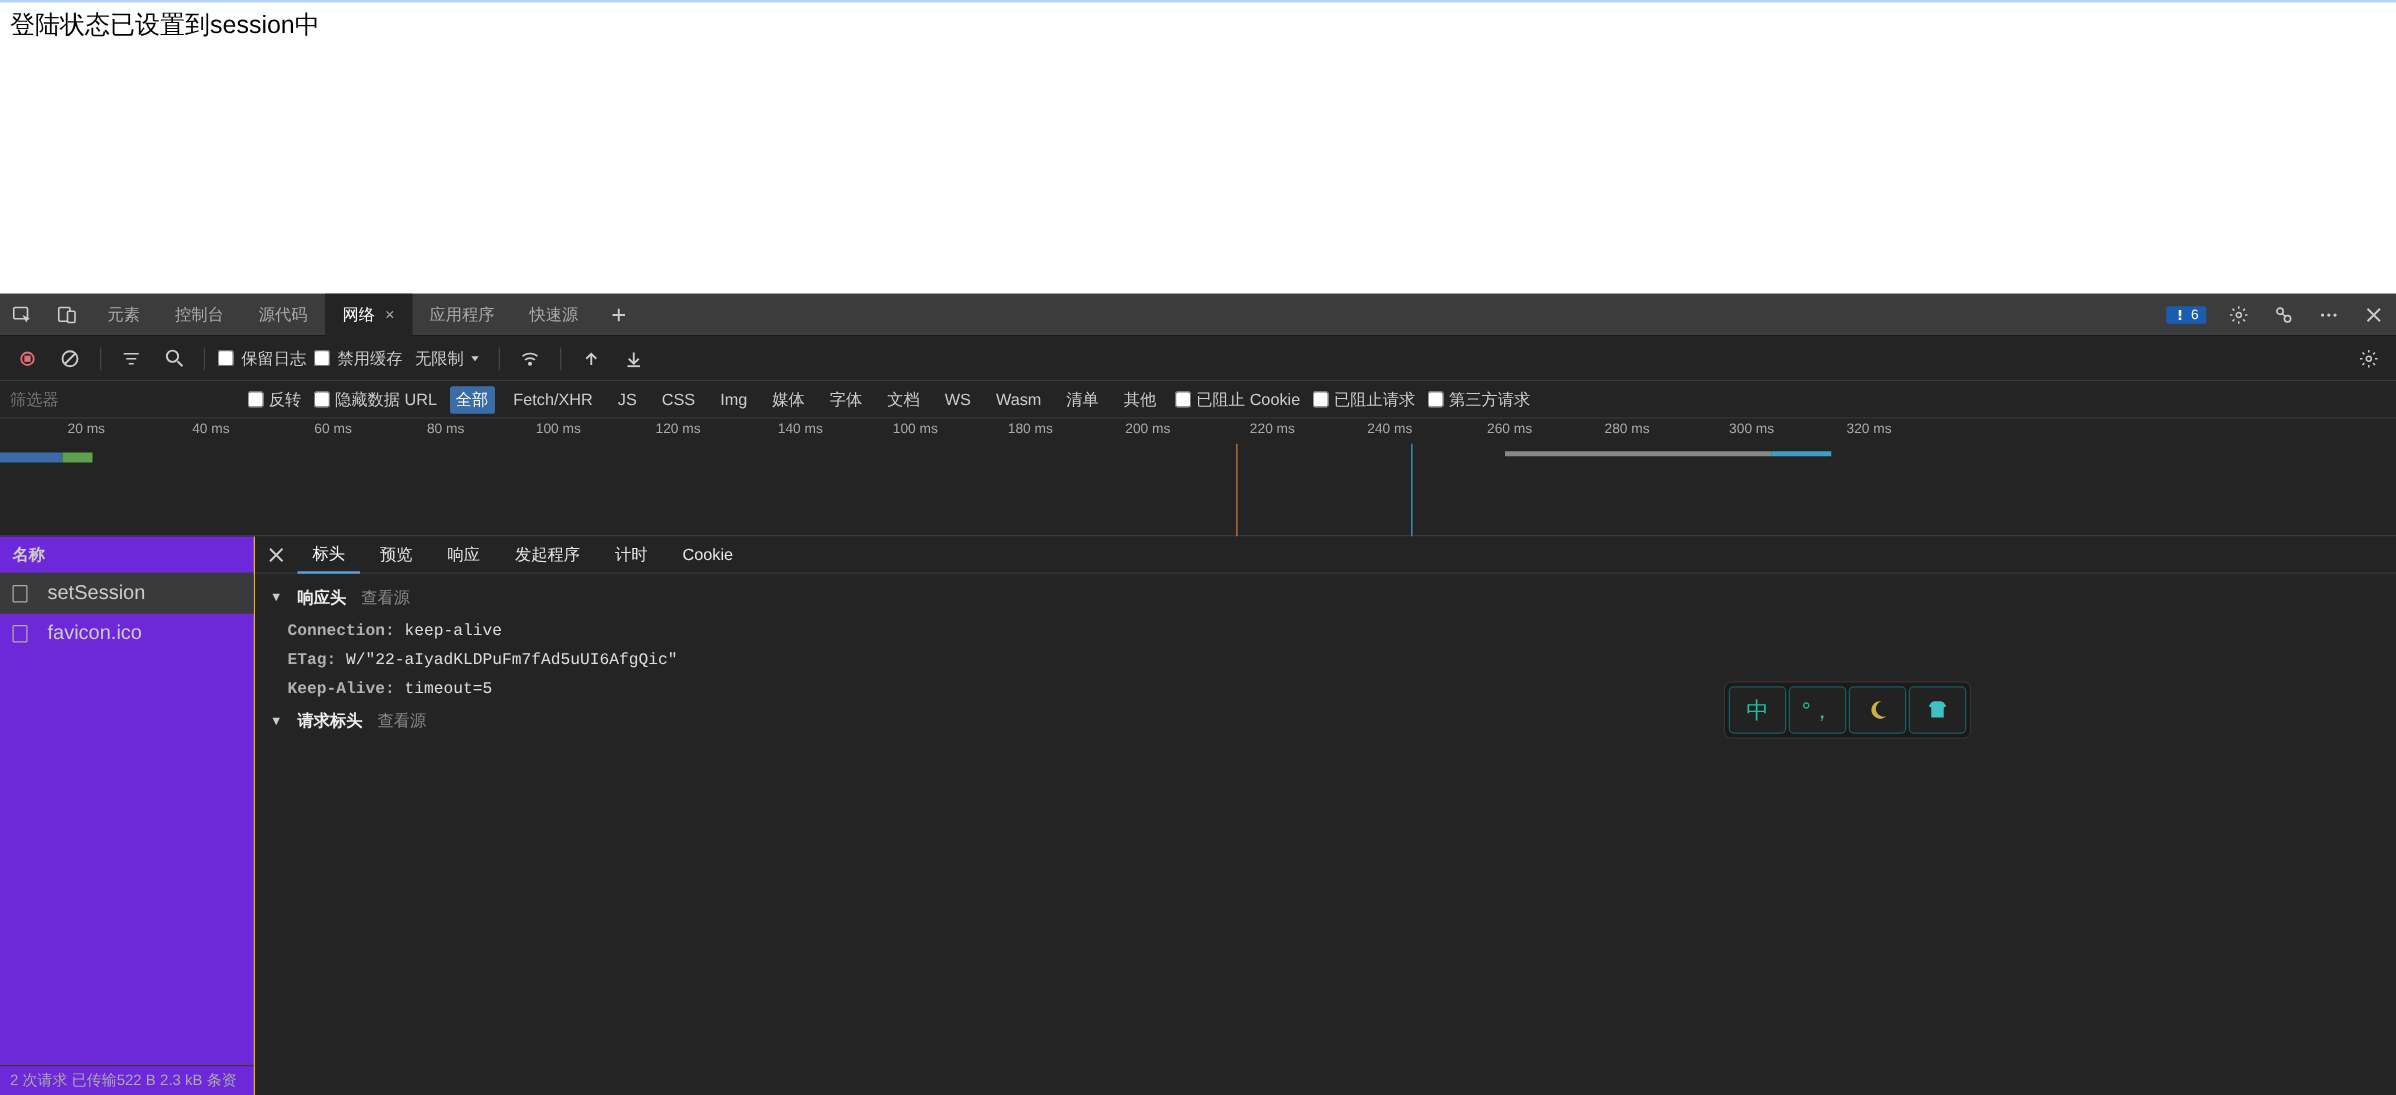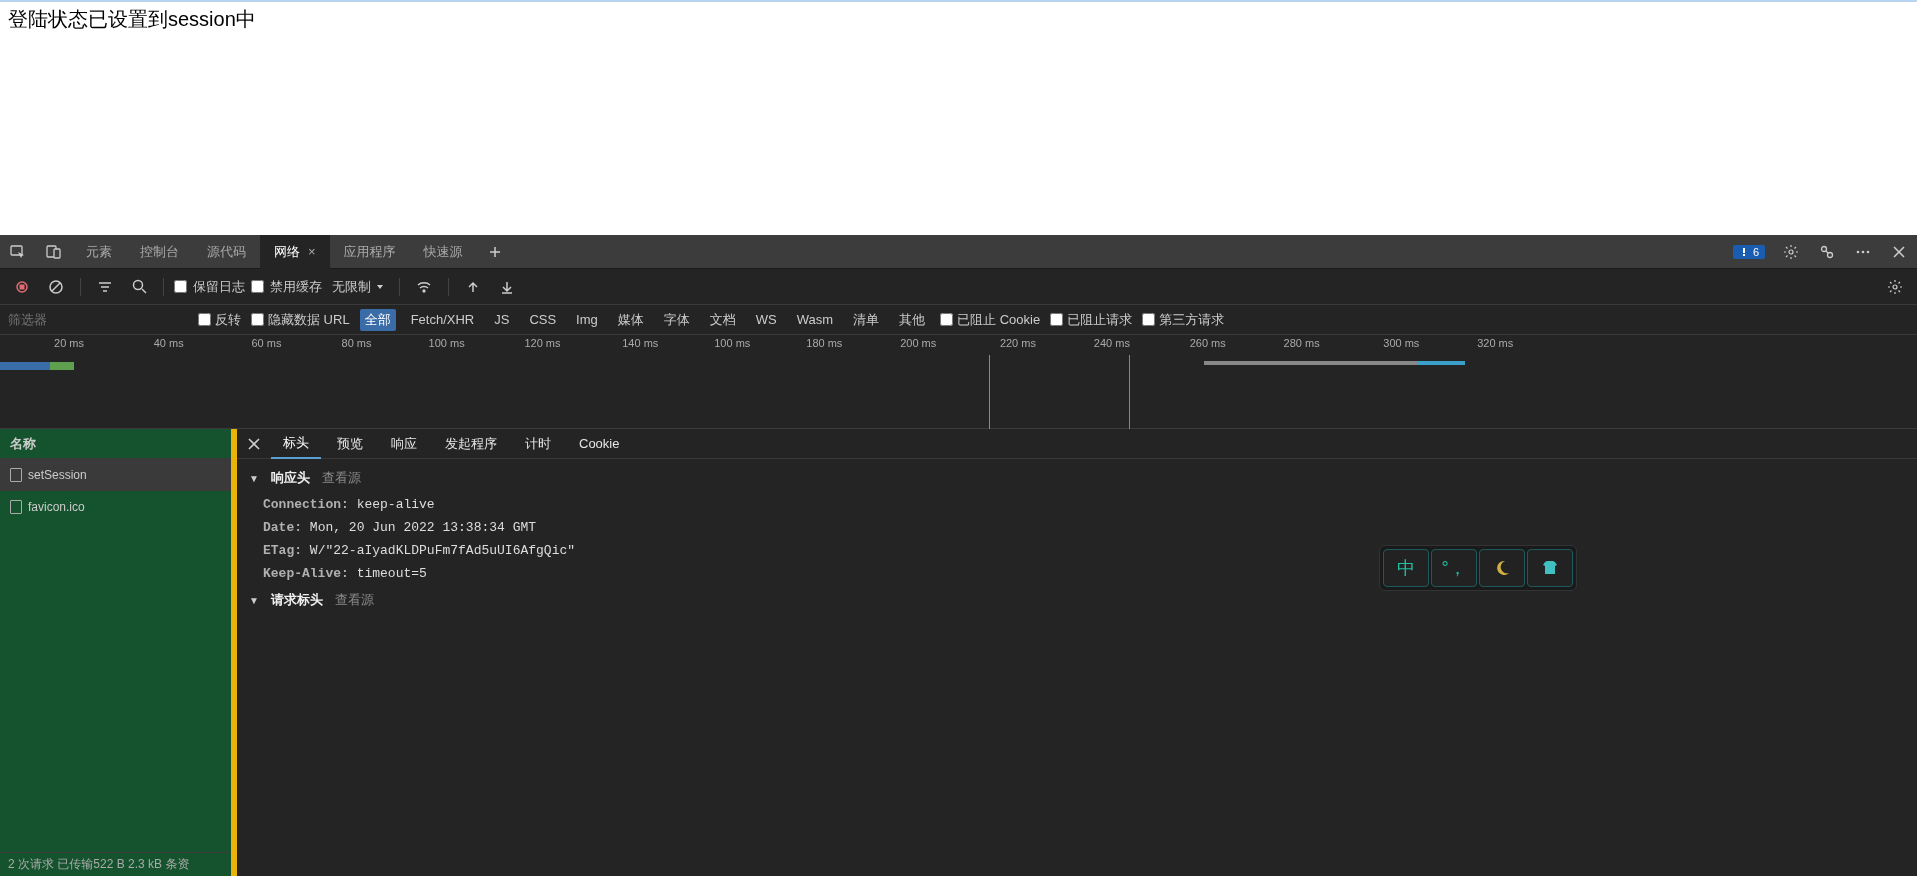--- a/index.html
+++ b/index.html
@@ -45,23 +45,23 @@
 .dt-timeline .bar1 { position: absolute; left: 0; top: 7px; width: 50px; height: 8px; background: #3a6ca8; }
 .dt-timeline .bar1b { position: absolute; left: 50px; top: 7px; width: 24px; height: 8px; background: #5fa04e; }
 .dt-timeline .vline { position: absolute; top: 0; bottom: 0; width: 1px; }
 .dt-timeline .vred { background: #c97a3a; }
 .dt-timeline .vblue { background: #3a9fc9; }
 .dt-timeline .scrub { position: absolute; top: 6px; height: 4px; background: #888; }
 .dt-timeline .scrub2 { position: absolute; top: 6px; height: 4px; background: #3a9fc9; }
 
 
 .dt-main { flex: 1; display: flex; min-height: 0; }
-.dt-reqlist { width: 237px; background: #14532d; border-right: 6px solid #eab308; display: flex; flex-direction: column; }
+.dt-reqlist { width: 204px; background: #6d28d9; border-right: 1px solid #eab308; display: flex; flex-direction: column; }
 .dt-reqlist .hdr { height: 30px; display: flex; align-items: center; padding: 0 10px; font-size: 13px; color: #ccc; border-bottom: 1px solid #3a3a3a; font-weight: 600; }
-.dt-reqlist .req-item { height: 26px; display: flex; align-items: center; gap: 6px; padding: 16px 10px; font-size: 12px; color: #ccc; cursor: pointer; }
+.dt-reqlist .req-item { height: 26px; display: flex; align-items: center; gap: 16px; padding: 16px 10px; font-size: 16px; color: #ccc; cursor: pointer; }
 .dt-reqlist .req-item.selected { background: #3a3a3a; }
 .dt-reqlist .req-item .doc-icon { width: 12px; height: 14px; border: 1px solid #aaa; border-radius: 1px; display: inline-block; }
 .dt-reqlist .footer { margin-top: auto; height: 24px; border-top: 1px solid #3a3a3a; font-size: 12px; color: #aaa; padding: 0 8px; display: flex; align-items: center; white-space: nowrap; overflow: hidden; }
 
 .dt-detail { flex: 1; background: #242424; display: flex; flex-direction: column; min-height: 0; }
 .dt-detail .detail-tabs { height: 30px; display: flex; align-items: center; border-bottom: 1px solid #3a3a3a; padding-left: 4px; gap: 4px; }
 .dt-detail .detail-tabs .close-btn { width: 26px; height: 26px; display: flex; align-items: center; justify-content: center; cursor: pointer; color: #ccc; }
 .dt-detail .detail-tabs .dtab { padding: 0 12px; height: 30px; display: flex; align-items: center; font-size: 13px; color: #e5e5e5; cursor: pointer; }
 .dt-detail .detail-tabs .dtab.active { color: #fff; border-bottom: 2px solid #5a9fd4; }
 .dt-detail .detail-body { flex: 1; overflow: hidden; padding: 4px 0; font-size: 13px; color: #ccc; position: relative; }
@@ -312,21 +312,20 @@
         <div class="dtab">计时</div>
         <div class="dtab">Cookie</div>
       </div>
       <div class="detail-body">
         <div class="section-hdr">
           <span class="tri">▼</span>
           <span class="name">响应头</span>
           <span class="src">查看源</span>
         </div>
         <div class="hrow"><span class="k">Connection:</span> <span class="v">keep-alive</span></div>
-        <div class="hrow"><span class="k">Date:</span> <span class="v">Mon, 20 Jun 2022 13:38:34 GMT</span></div>
         <div class="hrow"><span class="k">ETag:</span> <span class="v">W/"22-aIyadKLDPuFm7fAd5uUI6AfgQic"</span></div>
         <div class="hrow"><span class="k">Keep-Alive:</span> <span class="v">timeout=5</span></div>
 
         <div class="section-hdr">
           <span class="tri">▼</span>
           <span class="name">请求标头</span>
           <span class="src">查看源</span>
         </div>
       </div>
     </div>

